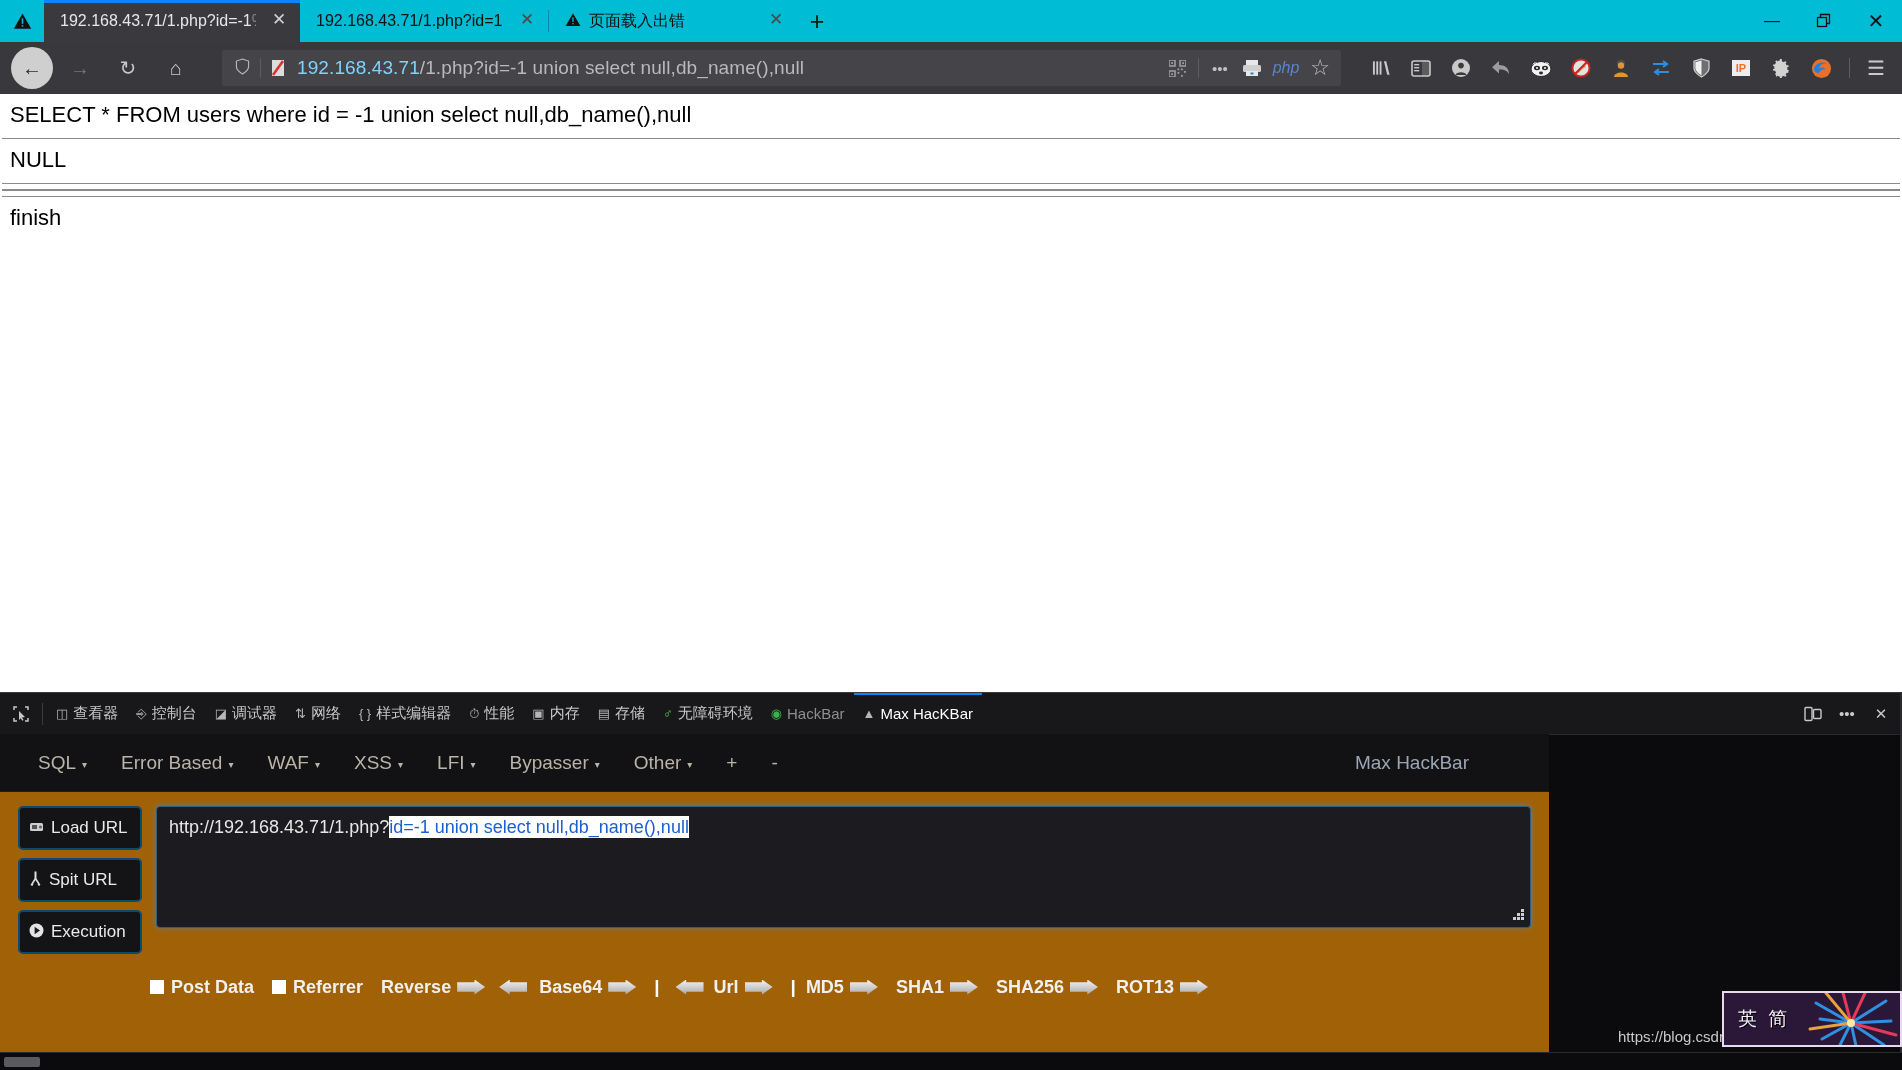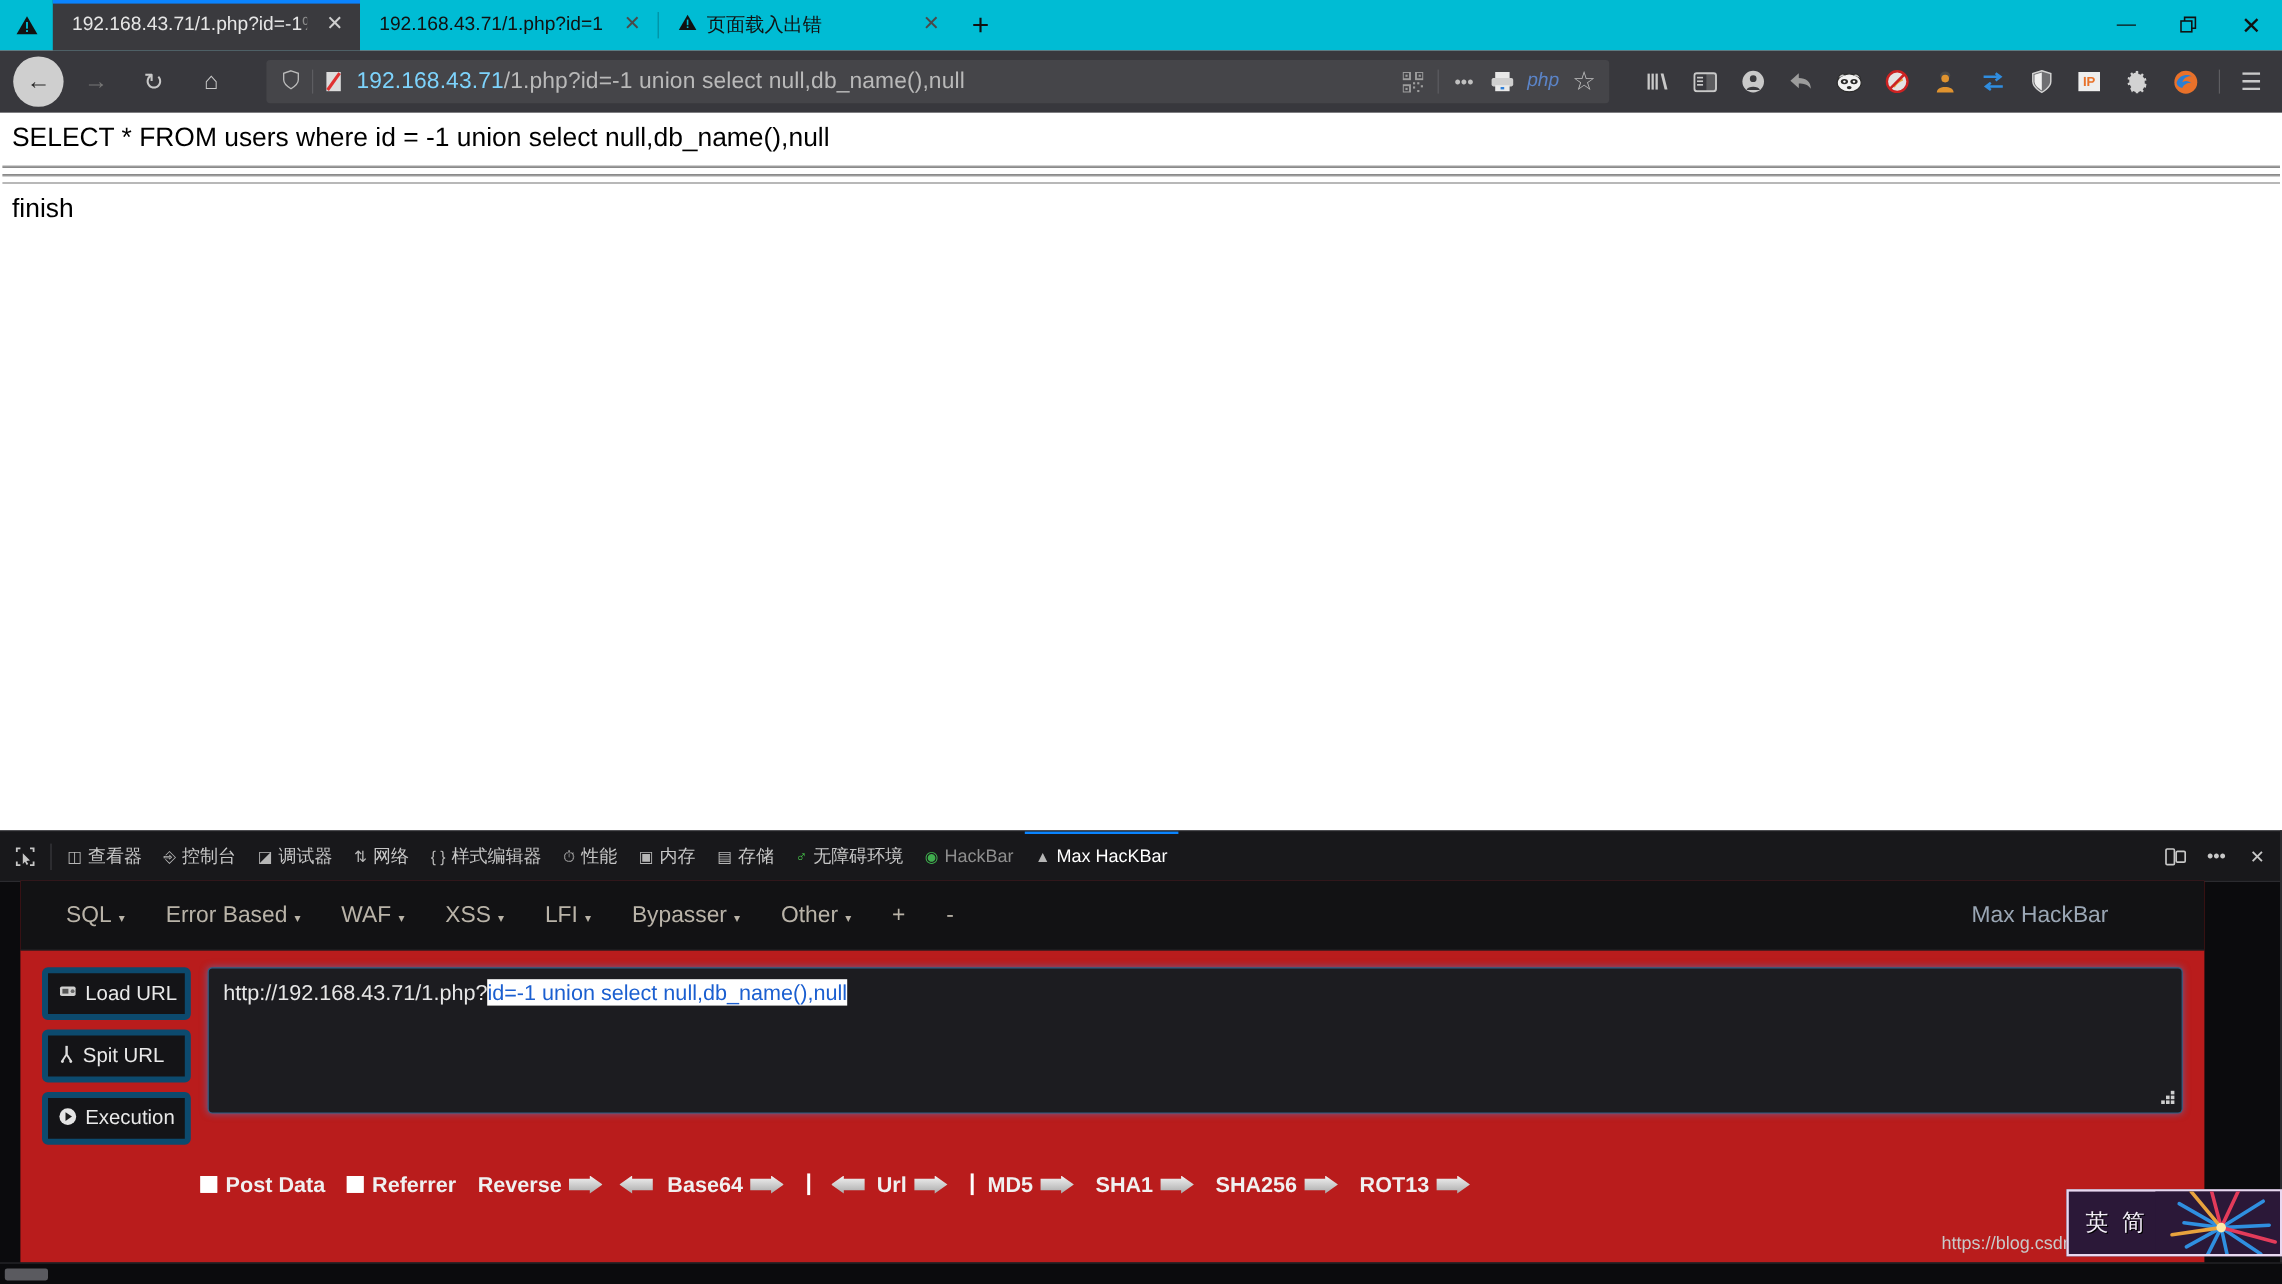--- a/index.html
+++ b/index.html
@@ -131,39 +131,39 @@
     content: ""; position: absolute; top: 0; left: 0; right: 0; height: 2px; background: #0a84ff;
   }
   .dt-right { margin-left: auto; display: flex; align-items: center; padding-right: 4px; }
   .dt-right div {
     width: 34px; height: 30px; display: flex; align-items: center; justify-content: center;
     color: #c8c8c8; font-size: 15px;
   }
 
   
   .hb {
-    position: absolute; top: 734px; left: 17px; width: 1820px; height: 336px;
-    background: #b91c1c;
+    position: absolute; top: 734px; left: 0; width: 1549px; height: 336px;
+    background: #a16207;
   }
   .hb-menu {
     height: 58px; display: flex; align-items: center; padding-left: 38px;
     background: #121214; border-bottom: 1px solid #1e1e22;
   }
   .hb-menu-item {
     color: #b9b3a8; font-size: 19px; margin-right: 34px; white-space: nowrap;
     display: flex; align-items: center; gap: 6px;
   }
   .caret { font-size: 10px; color: #b9b3a8; position: relative; top: 2px; }
   .hb-brand {
     margin-left: auto; margin-right: 80px; color: #9aa6b4; font-size: 19px;
   }
   .hb-body { display: flex; padding: 14px 0 0 18px; }
   .hb-left { display: flex; flex-direction: column; gap: 8px; width: 124px; }
   .hb-btn {
-    border: 5px solid #0c4a6e; border-radius: 5px; background: #141417;
+    border: 2px solid #0c4a6e; border-radius: 5px; background: #141417;
     color: #e9e9e9; font-size: 17px; height: 44px;
     display: flex; align-items: center; gap: 7px; padding-left: 9px;
   }
   .hb-btn .bi { font-size: 15px; }
   .hb-area-wrap { flex: 1 1 auto; margin-left: 14px; margin-right: 18px; position: relative; }
   .hb-area {
     height: 122px; background: #1c1c20; border: 1px solid #2f5f84;
     border-radius: 4px; box-shadow: 0 0 6px rgba(60,140,220,.55);
     padding: 10px 12px; font-size: 18px; color: #e7e7e7; position: relative;
     font-family: "Liberation Sans", sans-serif;
@@ -411,20 +411,21 @@
           </svg>
       </div>
     </div>
     <div class="url-vsep" style="margin:0 8px;"></div>
     <div class="hamb">☰</div>
   </div>
 
   <div class="page">
     <div class="page-row">SELECT * FROM users where id = -1 union select null,db_name(),null</div>
     <hr class="page-hr">
+    <div class="page-row">NULL</div>
     <hr class="page-hr">
     <hr class="page-hr dbl" style="margin-top:5px;">
     <hr class="page-hr">
     <hr class="page-hr dbl" style="margin-top:5px;">
     <div class="page-row">finish</div>
   </div>
 
   <div class="devtools">
     <div class="dt-tabs">
       <div class="dt-pick">

